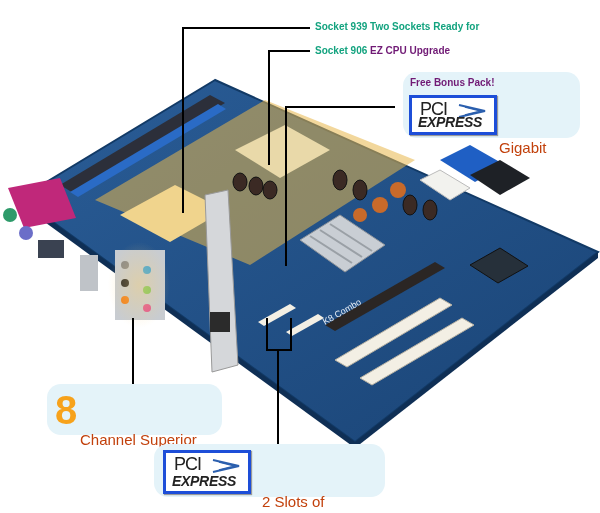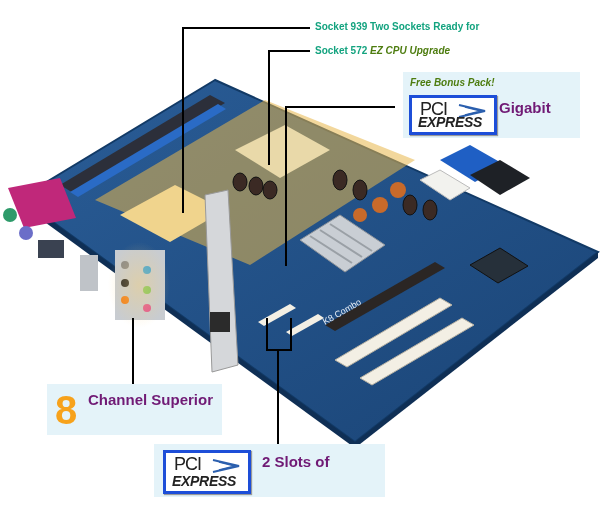--- a/index.html
+++ b/index.html
@@ -3,30 +3,30 @@
 <meta charset="utf-8">
 <style>
   html, body { margin:0; padding:0; background:#ffffff; }
   body { width:600px; height:513px; position:relative; overflow:hidden;
          font-family:"Liberation Sans", sans-serif; }
   .board { position:absolute; left:0; top:0; width:600px; height:513px; }
   .line { position:absolute; background:#000; }
   .caption { position:absolute; font-weight:bold; font-size:10px; line-height:22px;
              white-space:nowrap; }
   .green { color:#13a37f; }
-  .orange { color:#4d7c0f;font-style:italic; }
-  .box { position:absolute; background:#e4f3f9; }
+  .orange { color:#701a75; }
+  .box { position:absolute; background:#e4f3f9;border-radius:14px; }
   .pci-logo { position:absolute; background:#fff; border:3px solid #1d4ed8;
               box-shadow:1px 1px 1px #999; }
   .pci-logo .pci { position:absolute; left:8px; top:1px; font-size:18px; color:#222;
                    letter-spacing:-1px; font-weight:normal; }
   .pci-logo .exp { position:absolute; left:6px; bottom:2px; font-size:14px; font-weight:bold;
                    font-style:italic; color:#222; letter-spacing:-0.3px; }
   .pci-logo svg { position:absolute; left:45px; top:6px; }
-  .box-text { position:absolute; font-weight:bold; font-size:15px; line-height:19px; color:#701a75; }
+  .box-text { position:absolute; font-weight:normal; font-size:15px; line-height:19px; color:#c2410c;margin-top:40px; }
   .eight { position:absolute; font-weight:bold; color:#f7a21b; font-size:40px; line-height:40px; }
 </style>
 </head>
 <body>
 
 <svg class="board" viewBox="0 0 600 513" xmlns="http://www.w3.org/2000/svg">
   <defs>
     <linearGradient id="pcb" x1="0" y1="0" x2="1" y2="1">
       <stop offset="0" stop-color="#2a5d97"></stop>
       <stop offset="1" stop-color="#1a4476"></stop>
@@ -113,39 +113,39 @@
 <div class="line" style="left:285px;top:106px;width:110px;height:2px;"></div>
 <div class="line" style="left:285px;top:106px;width:2px;height:160px;"></div>
 <div class="line" style="left:132px;top:318px;width:2px;height:66px;"></div>
 <div class="line" style="left:266px;top:318px;width:2px;height:33px;"></div>
 <div class="line" style="left:290px;top:318px;width:2px;height:33px;"></div>
 <div class="line" style="left:266px;top:349px;width:26px;height:2px;"></div>
 <div class="line" style="left:277px;top:349px;width:2px;height:95px;"></div>
 
 <div class="caption green" style="left:315px;top:16px;">Socket 939 Two Sockets Ready for</div>
 <div class="caption" style="left:315px;top:40px;">
-  <span class="green">Socket 572 </span><span class="orange">EZ CPU Upgrade</span>
+  <span class="green">Socket 906 </span><span class="orange">EZ CPU Upgrade</span>
 </div>
 
 <div class="box" style="left:403px;top:72px;width:177px;height:66px;">
   <div class="caption orange" style="left:7px;top:0px;">Free Bonus Pack!</div>
   <div class="pci-logo" style="left:6px;top:23px;width:82px;height:34px;">
     <span class="pci">PCI</span>
     <svg width="30" height="14" viewBox="0 0 30 14">
         <polyline points="2,1 28,7 2,13" fill="none" stroke="#2b5fae" stroke-width="2"></polyline>
         <polyline points="8,3 24,7 8,11" fill="none" stroke="#2b5fae" stroke-width="1.5"></polyline>
       </svg>
     <span class="exp">EXPRESS</span>
   </div>
   <div class="box-text" style="left:96px;top:26px;">Gigabit</div>
 </div>
 
 <div class="box" style="left:47px;top:384px;width:175px;height:51px;">
   <div class="eight" style="left:8px;top:6px;">8</div>
-  <div class="box-text" style="left:41px;top:6px;">Channel Superior</div>
+  <div class="box-text" style="left:33px;top:6px;">Channel Superior</div>
 </div>
 
 <div class="box" style="left:154px;top:444px;width:231px;height:53px;">
   <div class="pci-logo" style="left:9px;top:6px;width:82px;height:38px;">
     <span class="pci">PCI</span>
     <svg width="30" height="14" viewBox="0 0 30 14">
         <polyline points="2,1 28,7 2,13" fill="none" stroke="#2b5fae" stroke-width="2"></polyline>
         <polyline points="8,3 24,7 8,11" fill="none" stroke="#2b5fae" stroke-width="1.5"></polyline>
       </svg>
     <span class="exp">EXPRESS</span>

